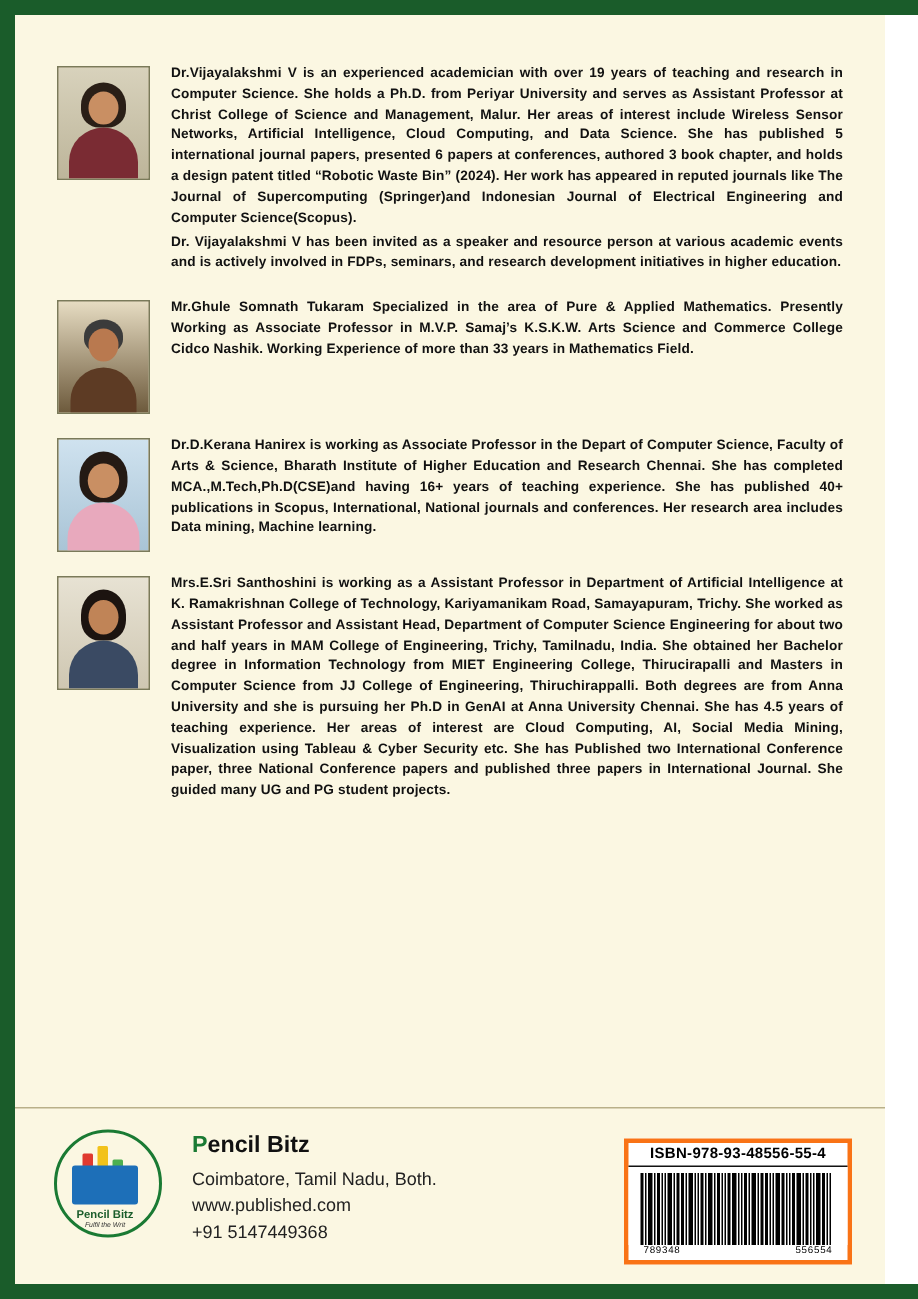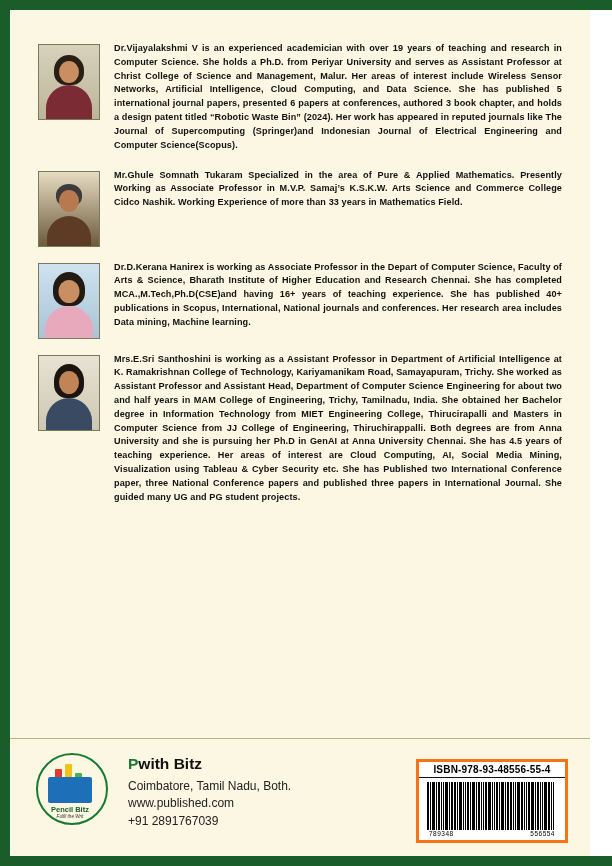--- a/index.html
+++ b/index.html
@@ -256,20 +256,21 @@
 
       <div class="bio">
         <div class="photo">
           <div class="bg" style="background:linear-gradient(#d8d2bc,#bdb59a);"></div>
           <div class="hair" style="top:10px;width:30px;height:30px;background:#2a1f17;"></div>
           <div class="head" style="top:16px;width:20px;height:22px;background:#c98f63;"></div>
           <div class="body" style="bottom:0;width:46px;height:34px;background:#7a2b33;"></div>
         </div>
         <div class="bio-text">
           <p>Dr.Vijayalakshmi V is an experienced academician with over 19 years of teaching and research in Computer Science. She holds a Ph.D. from Periyar University and serves as Assistant Professor at Christ College of Science and Management, Malur. Her areas of interest include Wireless Sensor Networks, Artificial Intelligence, Cloud Computing, and Data Science. She has published 5 international journal papers, presented 6 papers at conferences, authored 3 book chapter, and holds a design patent titled “Robotic Waste Bin” (2024). Her work has appeared in reputed journals like The Journal of Supercomputing (Springer)and   Indonesian Journal of Electrical Engineering and Computer Science(Scopus).</p>
+          <p>Dr. Vijayalakshmi V has been invited as a speaker and resource person at various academic events and is actively involved in FDPs, seminars, and research development initiatives in higher education.</p>
         </div>
       </div>
 
       <div class="bio">
         <div class="photo">
           <div class="bg" style="background:linear-gradient(#e6dcc2,#6d5a3c);"></div>
           <div class="hair" style="top:12px;width:26px;height:22px;background:#3b3b3b;"></div>
           <div class="head" style="top:18px;width:20px;height:22px;background:#b9794f;"></div>
           <div class="body" style="bottom:0;width:44px;height:30px;background:#5d3b24;"></div>
         </div>
@@ -310,24 +311,24 @@
         <div class="ring"></div>
         <div class="pen1"></div>
         <div class="pen2"></div>
         <div class="pen3"></div>
         <div class="book"></div>
         <div class="lname">Pencil Bitz</div>
         <div class="ltag">Fulfil the Writ</div>
       </div>
 
       <div class="pub-info">
-        <div class="pub-name"><span class="cap">P</span><span>with Bitz</span></div>
+        <div class="pub-name"><span class="cap">P</span><span>encil Bitz</span></div>
         <div class="pub-line">Coimbatore, Tamil Nadu, Both.</div>
         <div class="pub-line">www.published.com</div>
-        <div class="pub-line">+91 2891767039</div>
+        <div class="pub-line">+91 5147449368</div>
       </div>
 
       <div class="barcode-box">
         <div class="isbn-text">ISBN-978-93-48556-55-4</div>
         <div class="bars">
           <span style="width:2px"></span>
             <span style="width:1px"></span>
             <span style="width:3px"></span>
           <span style="width:1px"></span>
             <span style="width:2px"></span>

